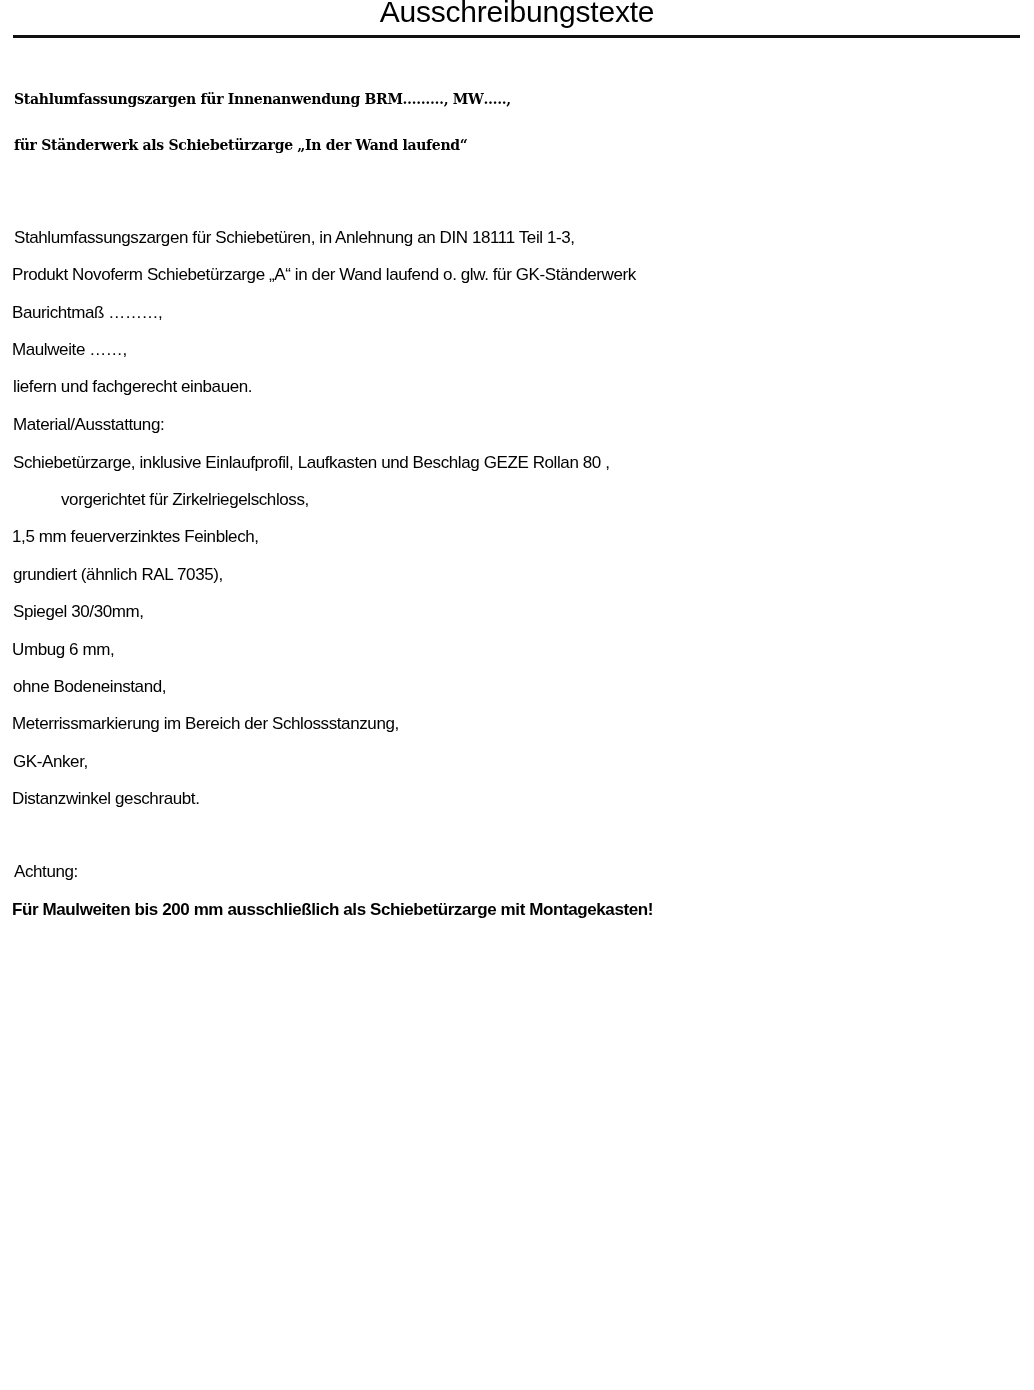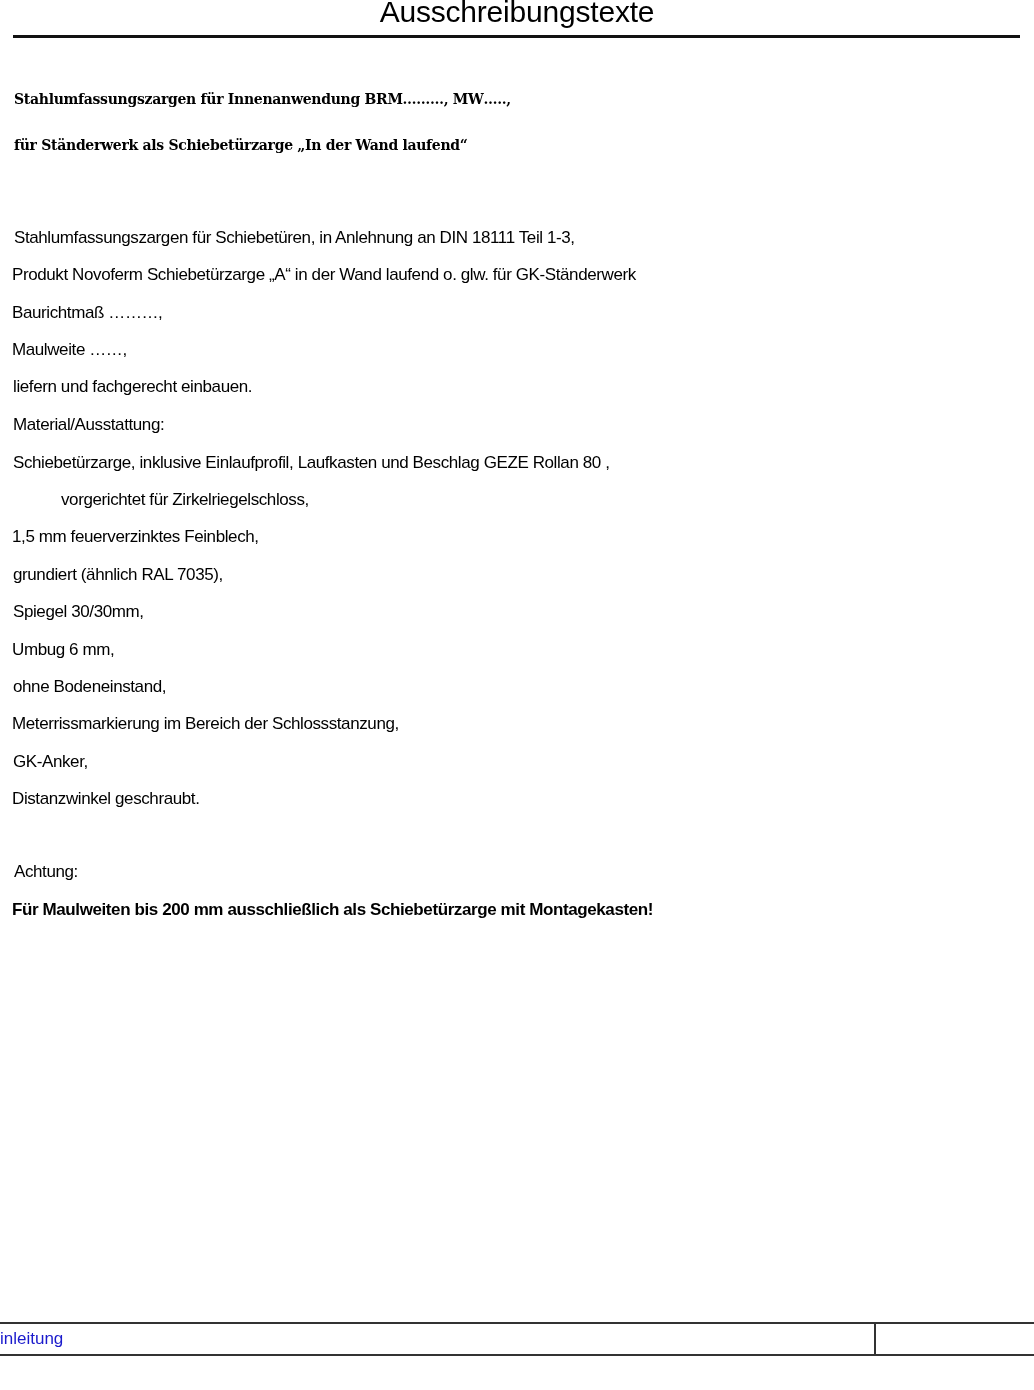--- a/index.html
+++ b/index.html
@@ -113,20 +113,14 @@
   <div class="body-line" style="left:12px; top:786px;">Distanzwinkel geschraubt.</div>
 </div>
 
 <div>
   <div class="body-line" style="left:14px; top:859px;">Achtung:</div>
   <div class="body-line" style="left:12px; top:897px;font-weight:bold;">Für Maulweiten bis 200 mm ausschließlich als Schiebetürzarge mit Montagekasten!</div>
 </div>
 
 <table class="footer-table">
   <tbody>
-  <tr>
-    <td class="link-cell">
-      <a class="footer-link">inleitung</a>
-    </td>
-    <td></td>
-  </tr>
 </tbody>
   </table>
 
 </body></html>

